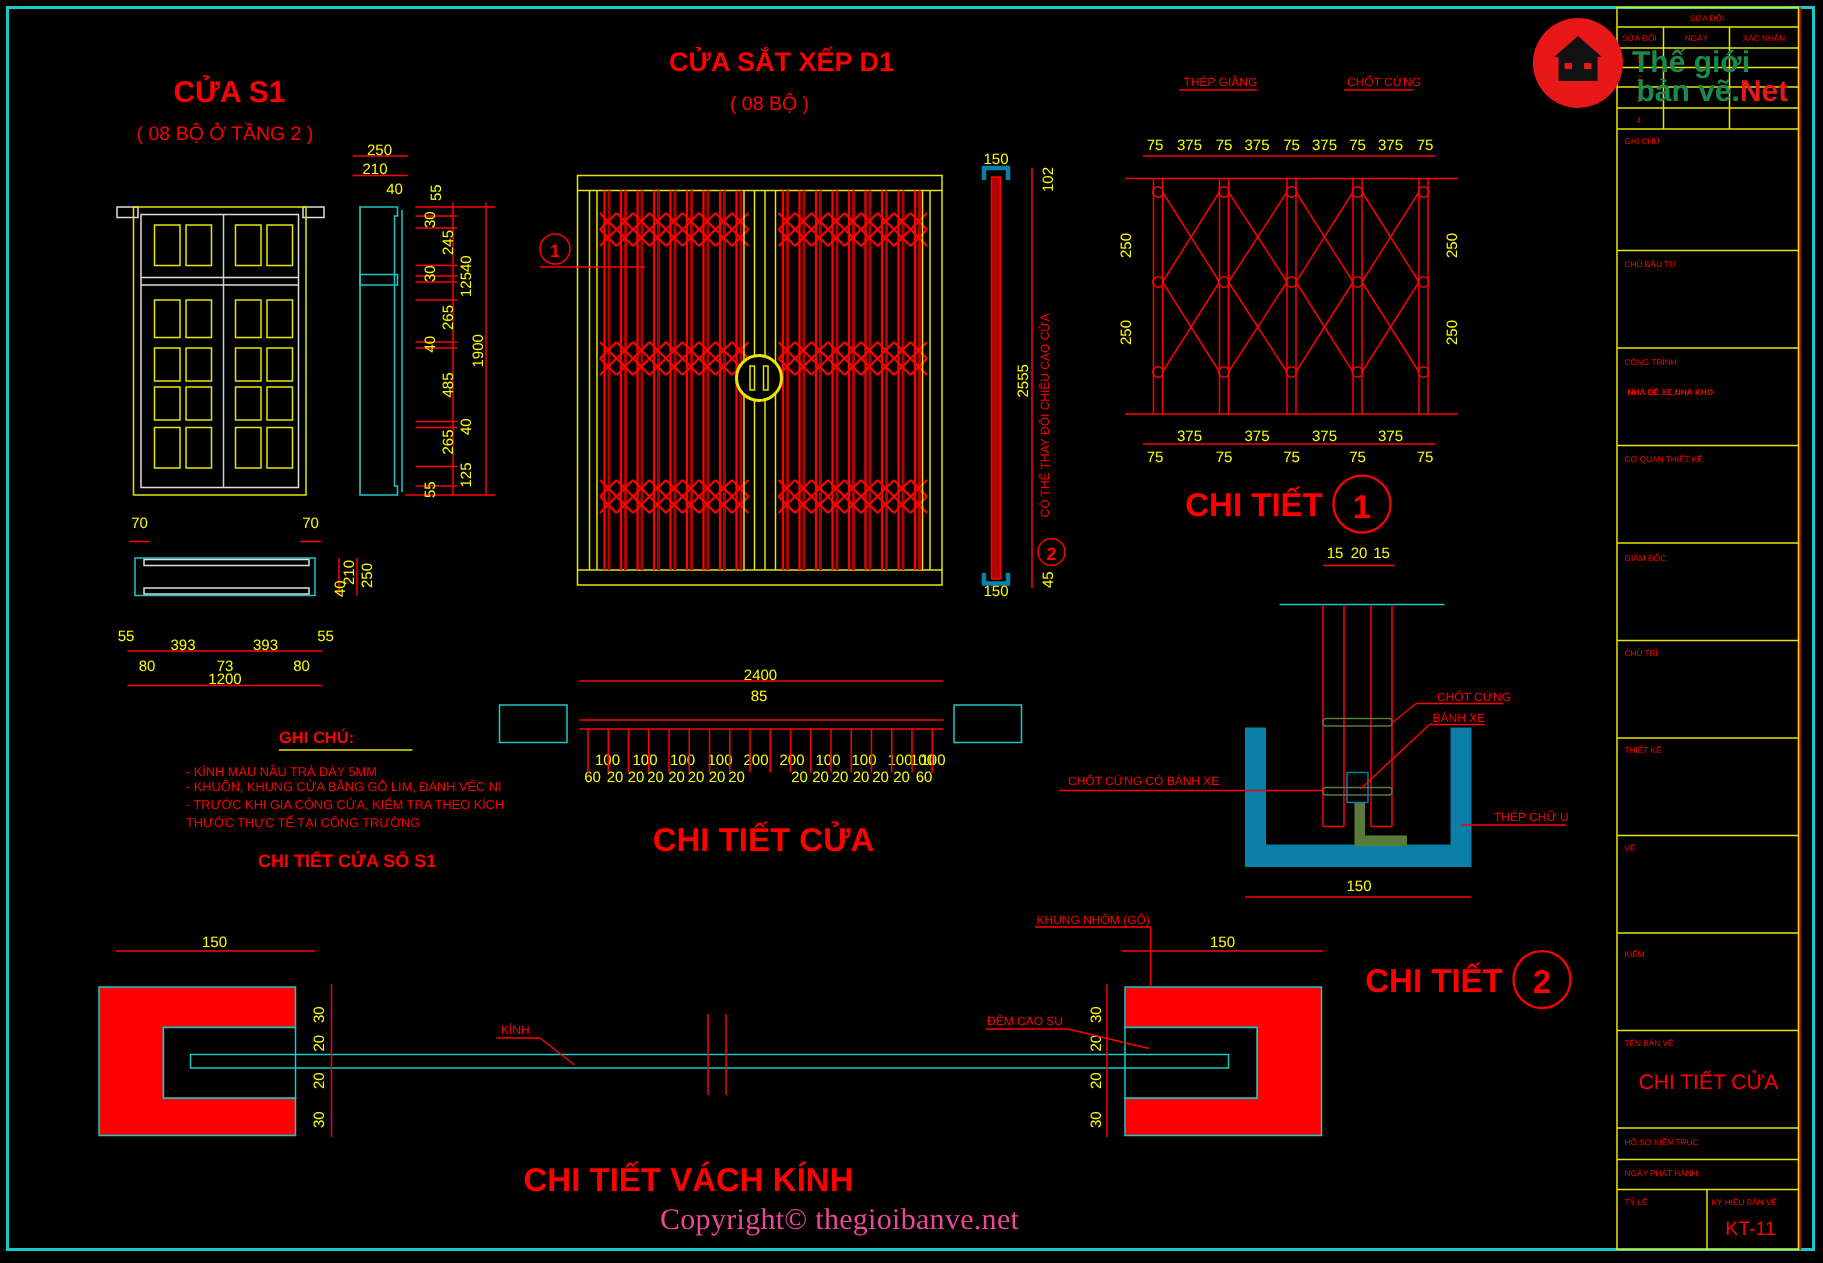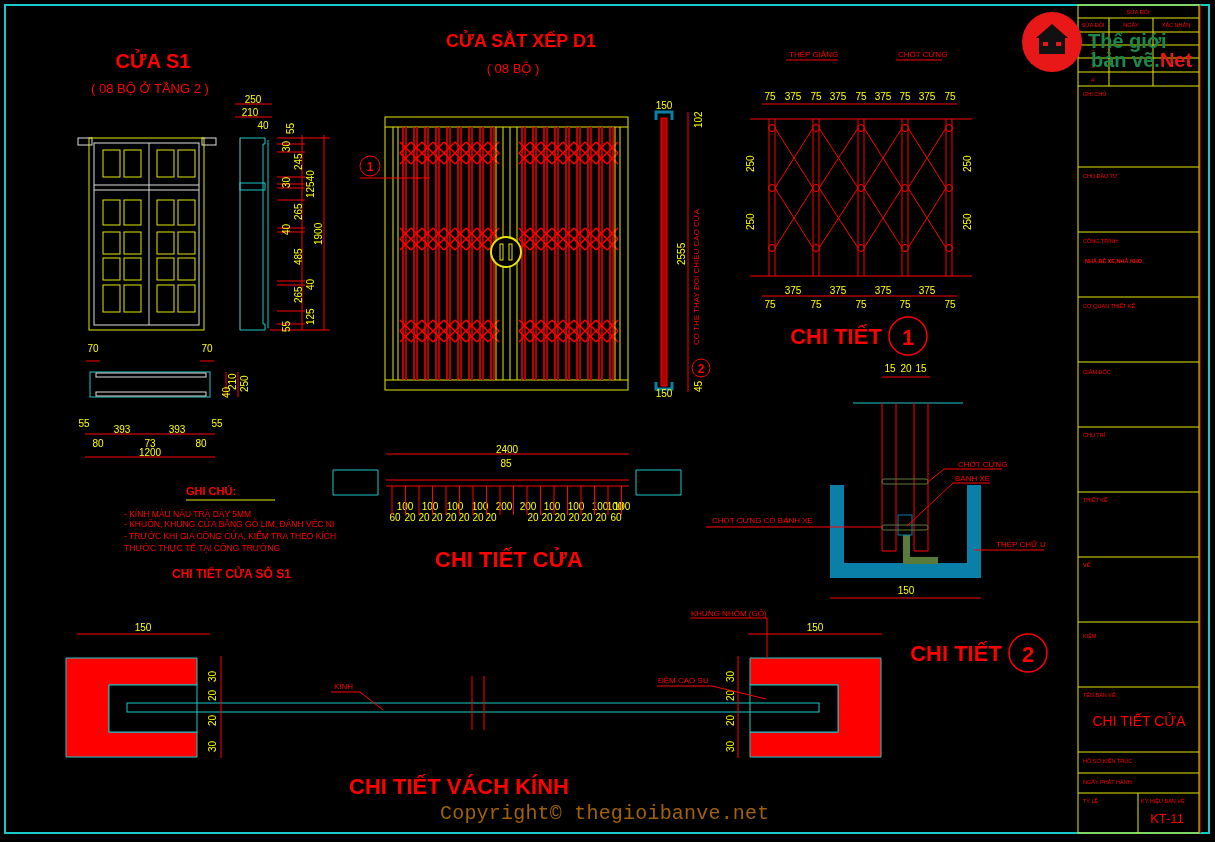--- a/index.html
+++ b/index.html
@@ -4,21 +4,21 @@
 <style>
   html, body { margin:0; padding:0; background:#000; }
   body { width:1215px; height:842px; position:relative; overflow:hidden; font-family:"Liberation Sans", sans-serif; }
   svg { position:absolute; left:0; top:0; }
   .t-title { font-family:"Liberation Sans", sans-serif; font-weight:bold; fill:#ff0000; }
   .t-sub { font-family:"Liberation Sans", sans-serif; fill:#ff0000; }
   .dim { font-family:"Liberation Sans Narrow","Liberation Sans", sans-serif; fill:#ffff00; font-size:10px; }
   .lbl { font-family:"Liberation Sans", sans-serif; fill:#ff0000; font-size:8px; }
   .tb { font-family:"Liberation Sans", sans-serif; fill:#ff0000; font-size:5.5px; }
   .note { font-family:"Liberation Sans", sans-serif; fill:#ff0000; font-size:8.5px; }
-  .copyright { position:absolute; left:440px; top:802px; font-size:20px; color:#a16207; font-family:Liberation Mono, monospace; letter-spacing:0.2px; }
+  .copyright { position:absolute; left:440px; top:802px; font-size:20px; color:#ec4899; font-family:Liberation Serif, serif; letter-spacing:0.2px; }
 </style>
 </head>
 <body>
 
 <svg width="1215" height="842" viewBox="0 0 1215 842" xmlns="http://www.w3.org/2000/svg">
 
   <rect x="5" y="5" width="1204" height="828" fill="none" stroke="#19c8c8" stroke-width="2"></rect>
   <line x1="1200" y1="5" x2="1200" y2="833" stroke="#b00000" stroke-width="1.5"></line>
 
   <g>

